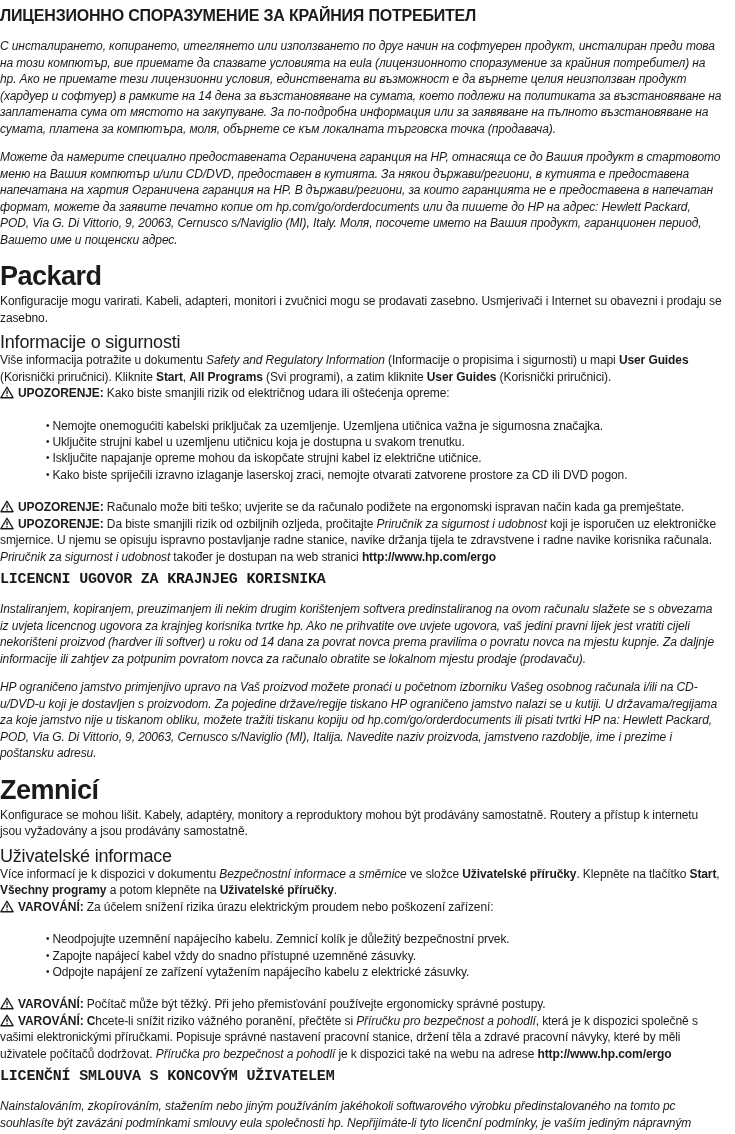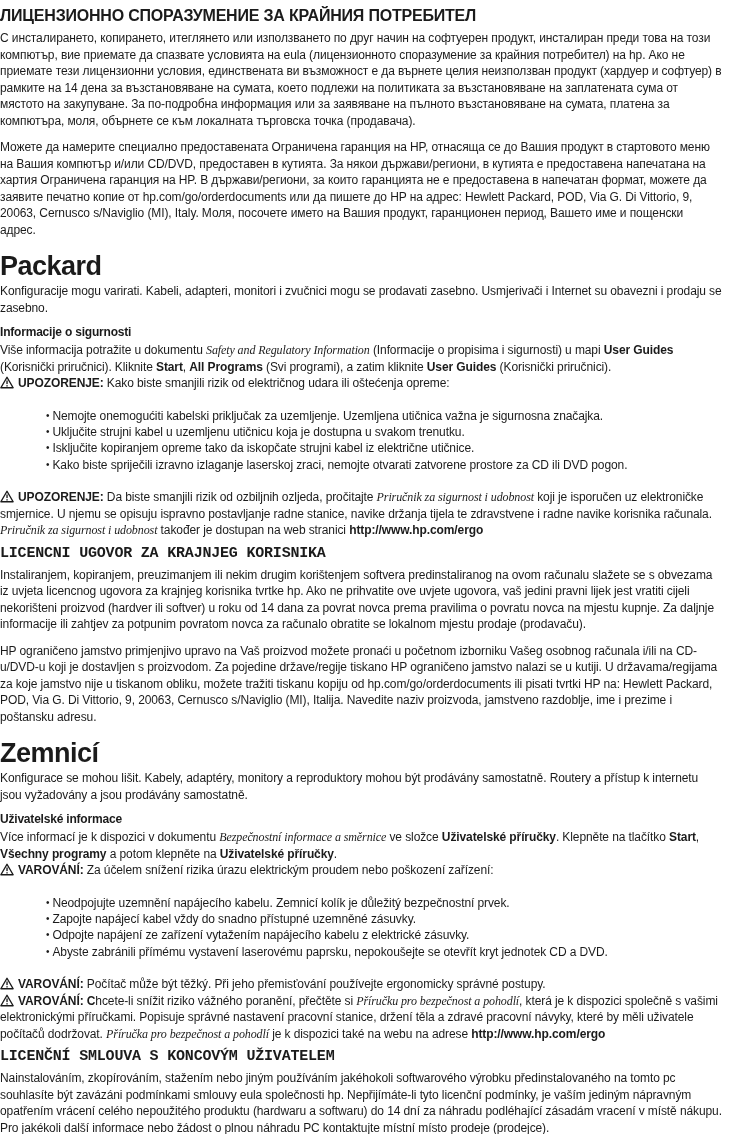--- a/index.html
+++ b/index.html
@@ -6,26 +6,26 @@
   body{
     width:735px;height:1134px;overflow:hidden;background:#ffffff;
     font-family:"Liberation Sans","DejaVu Sans",sans-serif;
     color:#1b1b1b;
   }
   .page{padding:6px 7px 0 0;width:722px;}
   p,h1,h2,h3{margin:0;}
   .body-text{font-size:12px;line-height:16.5px;letter-spacing:-0.1px;}
   .eula-title{font-size:16px;font-weight:bold;letter-spacing:-0.2px;line-height:20px;margin:0 0 3px 0;}
   .lang-title{font-size:27px;font-weight:bold;letter-spacing:-0.5px;line-height:30px;margin:13px 0 2px 0;}
-  .subhead{font-size:12px;font-weight:bold;letter-spacing:-0.2px;line-height:17px;margin:8px 0 1px 0;}
+  .subhead{font-size:18px;font-weight:normal;letter-spacing:-0.2px;line-height:17px;margin:8px 0 1px 0;}
   .license-head{font-size:15px;font-weight:bold;letter-spacing:-0.2px;line-height:19px;margin:5px 0 2px 0;font-family:Liberation Mono, monospace;}
-  .para{margin:4px 0 10px 0;}
+  .para{margin:12px 0 10px 0;font-style:italic;}
   .warn{margin:0;}
   .seg-b{font-weight:bold;}
-  .seg-i{font-style:italic;font-family:Liberation Serif, serif;}
+  .seg-i{font-style:italic;}
   .warn-icon{vertical-align:-2px;margin-right:4px;}
   .bullets{margin:16px;}
   .bullet{padding-left:30px;font-size:12px;line-height:16.4px;letter-spacing:-0.1px;}
   .dot{margin-right:3px;font-size:10px;vertical-align:1px;}
 </style>
 </head>
 <body>
 
 <div class="page">
 
@@ -43,23 +43,28 @@
     <p class="body-text"><span>Više informacija potražite u dokumentu </span><span class="seg-i">Safety and Regulatory Information</span><span> (Informacije o propisima i sigurnosti) u mapi </span><span class="seg-b">User Guides</span><span> (Korisnički priručnici). Kliknite </span><span class="seg-b">Start</span><span>, </span><span class="seg-b">All Programs</span><span> (Svi programi), a zatim kliknite </span><span class="seg-b">User Guides</span><span> (Korisnički priručnici).</span></p>
 
     <p class="body-text warn"><svg class="warn-icon" viewBox="0 0 24 22" width="14" height="13" aria-hidden="true">
           <path d="M12 2 L22.5 20 H1.5 Z" fill="none" stroke="#1b1b1b" stroke-width="2.4" stroke-linejoin="round"></path>
           <rect x="10.9" y="7.5" width="2.3" height="6.2" fill="#1b1b1b"></rect>
           <rect x="10.9" y="15.6" width="2.3" height="2.3" fill="#1b1b1b"></rect>
         </svg><span><span class="seg-b">UPOZORENJE:</span><span> Kako biste smanjili rizik od električnog udara ili oštećenja opreme:</span></span></p>
     <div class="bullets">
       <div class="bullet"><span class="dot">•</span><span>Nemojte onemogućiti kabelski priključak za uzemljenje. Uzemljena utičnica važna je sigurnosna značajka.</span></div>
       <div class="bullet"><span class="dot">•</span><span>Uključite strujni kabel u uzemljenu utičnicu koja je dostupna u svakom trenutku.</span></div>
-      <div class="bullet"><span class="dot">•</span><span>Isključite kopiranjem opreme tako da iskopčate strujni kabel iz električne utičnice.</span></div>
+      <div class="bullet"><span class="dot">•</span><span>Isključite napajanje opreme mohou da iskopčate strujni kabel iz električne utičnice.</span></div>
       <div class="bullet"><span class="dot">•</span><span>Kako biste spriječili izravno izlaganje laserskoj zraci, nemojte otvarati zatvorene prostore za CD ili DVD pogon.</span></div>
     </div>
+    <p class="body-text warn"><svg class="warn-icon" viewBox="0 0 24 22" width="14" height="13" aria-hidden="true">
+          <path d="M12 2 L22.5 20 H1.5 Z" fill="none" stroke="#1b1b1b" stroke-width="2.4" stroke-linejoin="round"></path>
+          <rect x="10.9" y="7.5" width="2.3" height="6.2" fill="#1b1b1b"></rect>
+          <rect x="10.9" y="15.6" width="2.3" height="2.3" fill="#1b1b1b"></rect>
+        </svg><span><span class="seg-b">UPOZORENJE:</span><span> Računalo može biti teško; uvjerite se da računalo podižete na ergonomski ispravan način kada ga premještate.</span></span></p>
     <p class="body-text warn"><svg class="warn-icon" viewBox="0 0 24 22" width="14" height="13" aria-hidden="true">
           <path d="M12 2 L22.5 20 H1.5 Z" fill="none" stroke="#1b1b1b" stroke-width="2.4" stroke-linejoin="round"></path>
           <rect x="10.9" y="7.5" width="2.3" height="6.2" fill="#1b1b1b"></rect>
           <rect x="10.9" y="15.6" width="2.3" height="2.3" fill="#1b1b1b"></rect>
         </svg><span><span class="seg-b">UPOZORENJE:</span><span> Da biste smanjili rizik od ozbiljnih ozljeda, pročitajte </span><span class="seg-i">Priručnik za sigurnost i udobnost</span><span> koji je isporučen uz elektroničke smjernice. U njemu se opisuju ispravno postavljanje radne stanice, navike držanja tijela te zdravstvene i radne navike korisnika računala. </span><span class="seg-i">Priručnik za sigurnost i udobnost</span><span> također je dostupan na web stranici </span><span class="seg-b">http://www.hp.com/ergo</span></span></p>
 
     <h2 class="license-head">LICENCNI UGOVOR ZA KRAJNJEG KORISNIKA</h2>
     <p class="body-text para">Instaliranjem, kopiranjem, preuzimanjem ili nekim drugim korištenjem softvera predinstaliranog na ovom računalu slažete se s obvezama iz uvjeta licencnog ugovora za krajnjeg korisnika tvrtke hp. Ako ne prihvatite ove uvjete ugovora, vaš jedini pravni lijek jest vratiti cijeli nekorišteni proizvod (hardver ili softver) u roku od 14 dana za povrat novca prema pravilima o povratu novca na mjestu kupnje. Za daljnje informacije ili zahtjev za potpunim povratom novca za računalo obratite se lokalnom mjestu prodaje (prodavaču).</p>
     <p class="body-text para">HP ograničeno jamstvo primjenjivo upravo na Vaš proizvod možete pronaći u početnom izborniku Vašeg osobnog računala i/ili na CD-u/DVD-u koji je dostavljen s proizvodom. Za pojedine države/regije tiskano HP ograničeno jamstvo nalazi se u kutiji. U državama/regijama za koje jamstvo nije u tiskanom obliku, možete tražiti tiskanu kopiju od hp.com/go/orderdocuments ili pisati tvrtki HP na: Hewlett Packard, POD, Via G. Di Vittorio, 9, 20063, Cernusco s/Naviglio (MI), Italija. Navedite naziv proizvoda, jamstveno razdoblje, ime i prezime i poštansku adresu.</p>
   </section>
@@ -73,21 +78,20 @@
 
     <p class="body-text warn"><svg class="warn-icon" viewBox="0 0 24 22" width="14" height="13" aria-hidden="true">
           <path d="M12 2 L22.5 20 H1.5 Z" fill="none" stroke="#1b1b1b" stroke-width="2.4" stroke-linejoin="round"></path>
           <rect x="10.9" y="7.5" width="2.3" height="6.2" fill="#1b1b1b"></rect>
           <rect x="10.9" y="15.6" width="2.3" height="2.3" fill="#1b1b1b"></rect>
         </svg><span><span class="seg-b">VAROVÁNÍ:</span><span> Za účelem snížení rizika úrazu elektrickým proudem nebo poškození zařízení:</span></span></p>
     <div class="bullets">
       <div class="bullet"><span class="dot">•</span><span>Neodpojujte uzemnění napájecího kabelu. Zemnicí kolík je důležitý bezpečnostní prvek.</span></div>
       <div class="bullet"><span class="dot">•</span><span>Zapojte napájecí kabel vždy do snadno přístupné uzemněné zásuvky.</span></div>
       <div class="bullet"><span class="dot">•</span><span>Odpojte napájení ze zařízení vytažením napájecího kabelu z elektrické zásuvky.</span></div>
-      <div class="bullet"><span class="dot">•</span><span>Abyste zabránili přímému vystavení laserovému paprsku, nepokoušejte se otevřít kryt jednotek CD a DVD.</span></div>
     </div>
     <p class="body-text warn"><svg class="warn-icon" viewBox="0 0 24 22" width="14" height="13" aria-hidden="true">
           <path d="M12 2 L22.5 20 H1.5 Z" fill="none" stroke="#1b1b1b" stroke-width="2.4" stroke-linejoin="round"></path>
           <rect x="10.9" y="7.5" width="2.3" height="6.2" fill="#1b1b1b"></rect>
           <rect x="10.9" y="15.6" width="2.3" height="2.3" fill="#1b1b1b"></rect>
         </svg><span><span class="seg-b">VAROVÁNÍ:</span><span> Počítač může být těžký. Při jeho přemisťování používejte ergonomicky správné postupy.</span></span></p>
     <p class="body-text warn"><svg class="warn-icon" viewBox="0 0 24 22" width="14" height="13" aria-hidden="true">
           <path d="M12 2 L22.5 20 H1.5 Z" fill="none" stroke="#1b1b1b" stroke-width="2.4" stroke-linejoin="round"></path>
           <rect x="10.9" y="7.5" width="2.3" height="6.2" fill="#1b1b1b"></rect>
           <rect x="10.9" y="15.6" width="2.3" height="2.3" fill="#1b1b1b"></rect>

